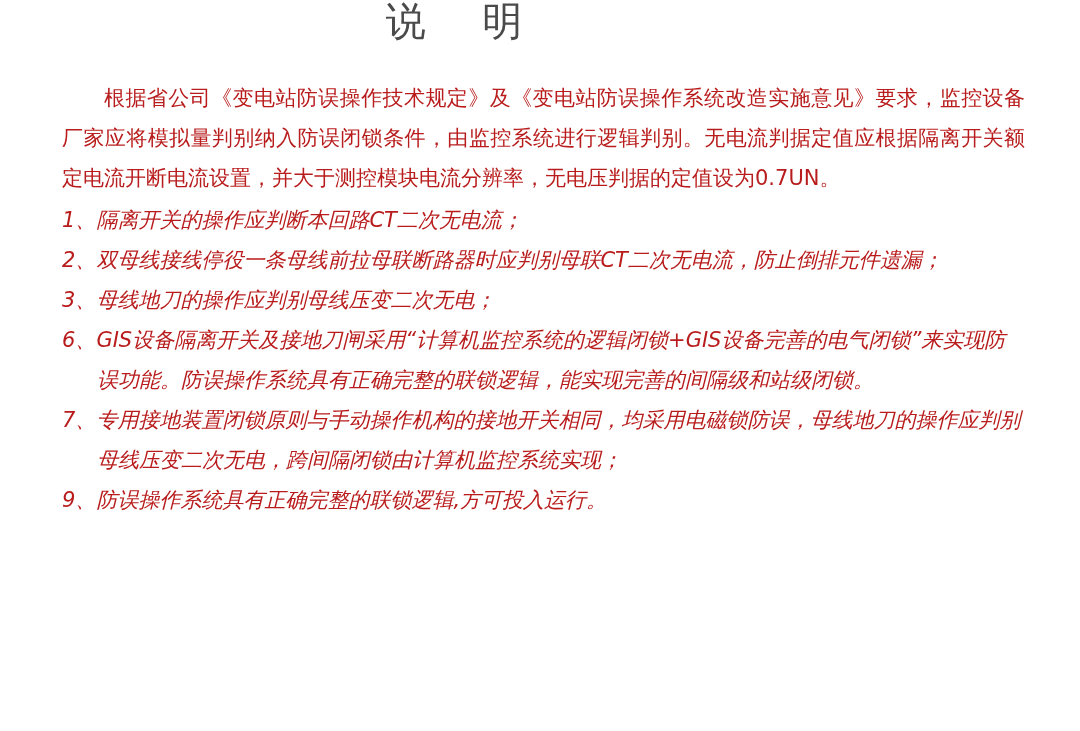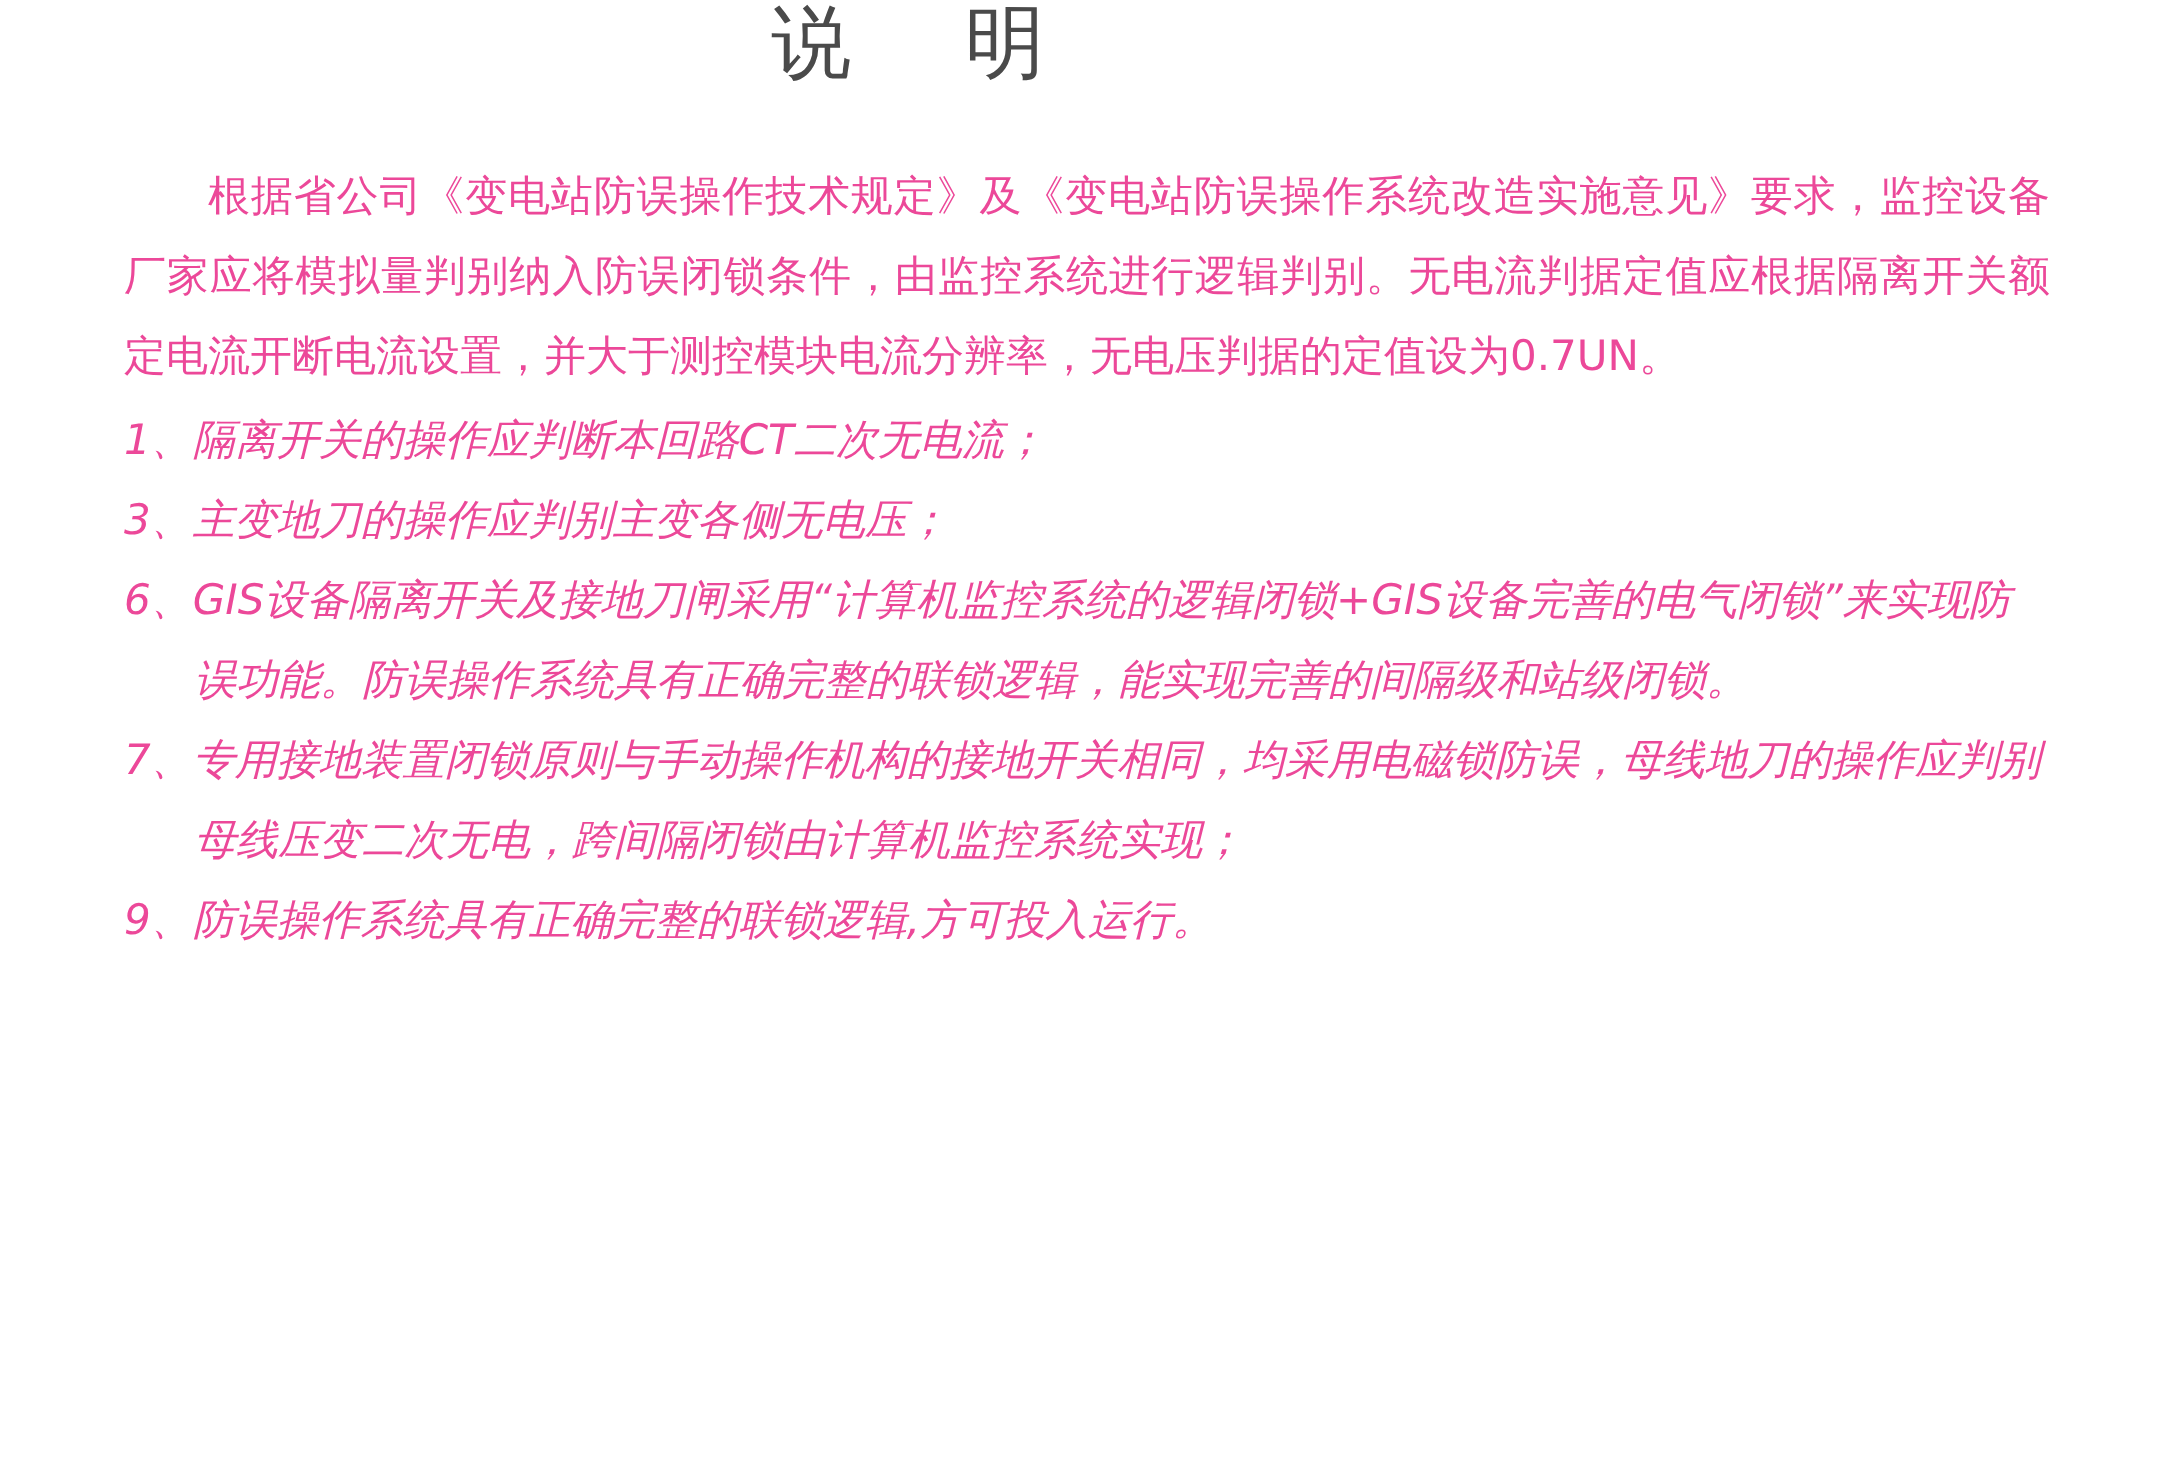--- a/index.html
+++ b/index.html
@@ -28,21 +28,21 @@
     white-space: nowrap;
   }
   .content {
     position: absolute;
     left: 62px;
     top: 78px;
     width: 963px;
     font-size: 21px;
     line-height: 40px;
     font-weight: 400;
-    color: #ec4899;
+    color: #b91c1c;
   }
   .intro {
     margin: 0 0 2px 0;
     text-indent: 2em;
     text-align: justify;
   }
   .note-list {
     margin: 0;
   }
   .note-item {
@@ -64,22 +64,23 @@
   <div class="doc-title">说 明</div>
 
   <div class="content">
 
     <p class="intro">根据省公司《变电站防误操作技术规定》及《变电站防误操作系统改造实施意见》要求，监控设备厂家应将模拟量判别纳入防误闭锁条件，由监控系统进行逻辑判别。无电流判据定值应根据隔离开关额定电流开断电流设置，并大于测控模块电流分辨率，无电压判据的定值设为0.7UN。</p>
 
     <div class="note-list">
 
       <p class="note-item"><span class="num">1、</span><span>隔离开关的操作应判断本回路CT二次无电流；</span></p>
 
+      <p class="note-item"><span class="num">2、</span><span>双母线接线停役一条母线前拉母联断路器时应判别母联CT二次无电流，防止倒排元件遗漏；</span></p>
 
-      <p class="note-item"><span class="num">3、</span><span>主变地刀的操作应判别主变各侧无电压；</span></p>
+      <p class="note-item"><span class="num">3、</span><span>母线地刀的操作应判别母线压变二次无电；</span></p>
 
 
 
       <p class="note-item"><span class="num">6、</span><span>GIS设备隔离开关及接地刀闸采用“计算机监控系统的逻辑闭锁+GIS设备完善的电气闭锁”来实现防误功能。防误操作系统具有正确完整的联锁逻辑，能实现完善的间隔级和站级闭锁。</span></p>
 
       <p class="note-item"><span class="num">7、</span><span>专用接地装置闭锁原则与手动操作机构的接地开关相同，均采用电磁锁防误，母线地刀的操作应判别母线压变二次无电，跨间隔闭锁由计算机监控系统实现；</span></p>
 
 
       <p class="note-item"><span class="num">9、</span><span>防误操作系统具有正确完整的联锁逻辑,方可投入运行。</span></p>
 

